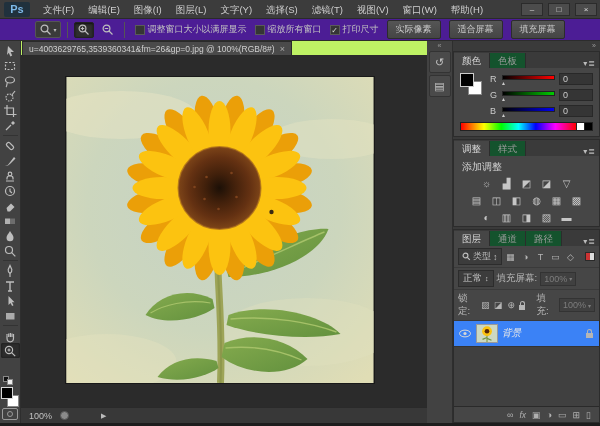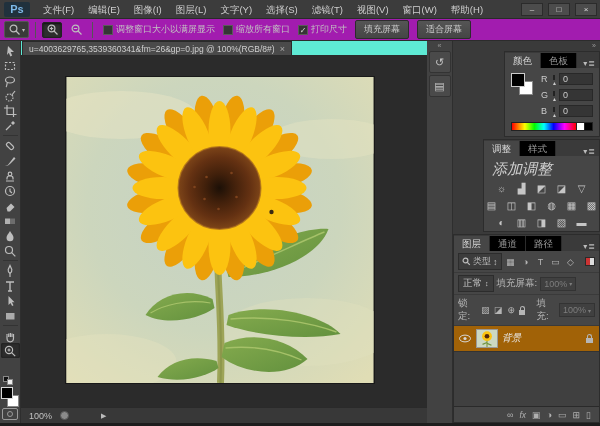--- a/index.html
+++ b/index.html
@@ -8,21 +8,21 @@
   #app { position:relative; width:600px; height:426px; background:#424242; color:#c8c8c8; font-size:10px; }
 
   
   .menubar { position:absolute; top:0; left:0; right:0; height:19px; background:#3c3c3c; border-bottom:1px solid #2a2a2a; display:flex; align-items:center; }
   .ps-logo { width:26px; height:15px; margin:0 6px 0 4px; background:#20313d; color:#7db9e8; font-weight:bold; font-size:11px; display:flex; align-items:center; justify-content:center; border-radius:2px; }
   .menu-item { padding:0 7px; line-height:19px; color:#cfcfcf; font-size:9.5px; cursor:default; }
   .win-controls { margin-left:auto; display:flex; }
   .win-btn { width:22px; height:13px; margin-left:2px; margin-right:3px; background:#4c4c4c; border:1px solid #2b2b2b; color:#ddd; font-size:8px; line-height:11px; text-align:center; }
 
   
-  .optionsbar { position:absolute; top:19px; left:0; right:0; height:22px; background:#a21caf; border-bottom:1px solid #2c2c2c; display:flex; align-items:center; gap:4px; padding:0 4px; }
+  .optionsbar { position:absolute; top:19px; left:0; right:0; height:22px; background:#4c1d95; border-bottom:1px solid #2c2c2c; display:flex; align-items:center; gap:4px; padding:0 4px;justify-content:center; }
   .opt-tool { display:flex; align-items:center; gap:1px; padding:1px 3px; border:1px solid #555; border-radius:2px; background:#3a3a3a; }
   .caret { font-size:6px; color:#bbb; }
   .opt-sep { width:1px; height:16px; background:#555; margin:0 2px; }
   .zoom-btn { width:20px; height:16px; display:flex; align-items:center; justify-content:center; border:1px solid transparent; border-radius:2px; }
   .zoom-btn.active { background:#2e2e2e; border-color:#222; box-shadow:inset 0 1px 2px #111; }
   .chk-group { display:flex; align-items:center; gap:3px; margin-left:4px; }
   .chk { width:10px; height:10px; background:#353535; border:1px solid #5a5a5a; font-size:8px; line-height:9px; text-align:center; color:#ddd; }
   .chk-label { color:#c2c2c2; font-size:9px; }
   .opt-btn { background:linear-gradient(#555,#454545); border:1px solid #2c2c2c; border-radius:2px; color:#ccc; font-size:9px; padding:2px 8px; margin-left:4px; font-family:"Liberation Sans",sans-serif; }
 
@@ -35,41 +35,41 @@
   .swatch-mini { margin-top:auto; width:14px; height:9px; position:relative; }
   .swatch-mini .b1 { position:absolute; left:0; top:0; width:6px; height:6px; background:#111; border:1px solid #888; }
   .swatch-mini .b2 { position:absolute; left:4px; top:3px; width:6px; height:6px; background:#eee; border:1px solid #888; }
   .swatches { position:relative; width:18px; height:20px; margin:2px 0 1px 0; }
   .swatches .fg { position:absolute; left:0; top:0; width:12px; height:12px; background:#000; border:1px solid #d9d9d9; z-index:2; }
   .swatches .bg { position:absolute; right:0; bottom:0; width:12px; height:12px; background:#fff; border:1px solid #888; }
   .quickmask { width:16px; height:12px; border:1px solid #9a9a9a; border-radius:2px; display:flex; align-items:center; justify-content:center; margin-bottom:3px; }
   .quickmask .dot { width:6px; height:6px; border:1px solid #9a9a9a; border-radius:50%; }
 
   .center { position:absolute; left:21px; top:41px; right:173px; bottom:3px; display:flex; flex-direction:column; }
-  .tabbar { height:15px; background:#5eead4; border-bottom:1px solid #2a2a2a; display:flex; align-items:flex-end; }
+  .tabbar { height:15px; background:#bef264; border-bottom:1px solid #2a2a2a; display:flex; align-items:flex-end; }
   .doc-tab { height:14px; background:#4a4a4a; border:1px solid #2a2a2a; border-bottom:none; display:flex; align-items:center; gap:5px; padding:0 6px; margin-left:1px; }
   .doc-title { font-size:8.5px; color:#cfcfcf; white-space:nowrap; }
   .doc-close { font-size:9px; color:#aaa; line-height:8px; }
   .canvas { flex:1; position:relative; background:#2b2b2b; overflow:hidden; }
   .image { position:absolute; left:45px; top:21px; width:308px; height:306px; box-shadow:0 0 0 1px rgba(0,0,0,.4); }
   .image svg { display:block; }
   .statusbar { height:16px; background:#383838; border-top:1px solid #2a2a2a; display:flex; align-items:center; gap:8px; padding:0 8px; font-size:9px; color:#c2c2c2; }
   .status-circle { width:9px; height:9px; border-radius:50%; background:#8a8a8a; border:1px solid #555; }
   .status-arrow { font-size:7px; color:#bbb; margin-left:24px; }
 
   
   .dock { position:absolute; top:41px; right:0; bottom:3px; width:173px; display:flex; background:#3a3a3a; }
   .dock-strip { width:26px; border-right:1px solid #2e2e2e; background:#424242; display:flex; flex-direction:column; align-items:center; }
   .strip-header { height:10px; width:100%; text-align:center; font-size:7px; color:#999; line-height:10px; }
   .strip-btn { width:22px; height:22px; margin-bottom:2px; background:#4a4a4a; border:1px solid #333; border-radius:2px; display:flex; align-items:center; justify-content:center; color:#c5c5c5; font-size:11px; }
-  .dock-col { flex:1; display:flex; flex-direction:column;align-items:flex-end; }
+  .dock-col { flex:1; display:flex; flex-direction:column; }
   .dock-header { height:10px; text-align:right; font-size:7px; color:#999; line-height:10px; padding-right:4px; background:#3a3a3a; }
   .panel { background:#464646; border:1px solid #2c2c2c; margin-bottom:2px; }
   .panel-tabs { height:16px; background:#3a3a3a; display:flex; align-items:flex-end; }
-  .ptab { height:15px; padding:0 8px; font-size:9.5px; line-height:15px; color:#9a9a9a; background:#000000; border-right:1px solid #2c2c2c; }
+  .ptab { height:15px; padding:0 8px; font-size:9.5px; line-height:15px; color:#9a9a9a; background:#14532d; border-right:1px solid #2c2c2c; }
   .ptab.active { background:#464646; color:#d6d6d6; }
   .panel-menu { margin-left:auto; display:flex; align-items:center; gap:1px; padding-right:4px; color:#bbb; font-size:8px; }
 
   
   .color-body { display:flex; padding:5px 6px 2px 6px; gap:6px; }
   .c-swatches { position:relative; width:24px; height:26px; }
   .c-swatches .fg { position:absolute; left:0; top:0; width:14px; height:14px; background:#000; border:1px solid #ccc; z-index:2; }
   .c-swatches .bg { position:absolute; left:8px; top:8px; width:14px; height:14px; background:#fff; border:1px solid #888; }
   .sliders { flex:1; display:flex; flex-direction:column; gap:4px; }
   .srow { display:flex; align-items:center; gap:4px; }
@@ -80,37 +80,37 @@
   .track.g { background:linear-gradient(to right,#000,#0c0); }
   .track.b { background:linear-gradient(to right,#000,#00e); }
   .thumb { position:absolute; left:-1px; top:5px; font-size:5px; color:#ccc; }
   .sval { width:34px; height:12px; background:#353535; border:1px solid #282828; font-size:9px; color:#ccc; padding-left:3px; line-height:11px; }
   .spectrum-row { display:flex; align-items:center; padding:3px 6px 5px 6px; gap:0; }
   .spectrum { flex:1; height:9px; border:1px solid #222; background:linear-gradient(to right,#f00 0%,#ff8000 10%,#ff0 20%,#0f0 35%,#0ff 50%,#00f 65%,#f0f 82%,#f00 100%); }
   .spec-w { width:8px; height:9px; background:#fff; border:1px solid #222; border-left:none; }
   .spec-b { width:8px; height:9px; background:#000; border:1px solid #222; border-left:none; }
 
   
-  .adj-hint { font-size:15px; color:#cfcfcf; padding:4px 8px 1px 8px;font-style:italic; }
+  .adj-hint { font-size:10px; color:#cfcfcf; padding:4px 8px 1px 8px; }
   .adj-row { display:flex; justify-content:center; gap:5px; padding:2px 0; }
   .adj-ic { width:15px; height:13px; color:#c6c6c6; font-size:10px; line-height:13px; text-align:center; }
 
   
   .layers-panel { flex:1; display:flex; flex-direction:column; margin-bottom:0; }
   .lrow { display:flex; align-items:center; gap:3px; padding:2px 4px; border-bottom:1px solid #3a3a3a; }
   .search-box { display:flex; align-items:center; gap:2px; background:#3c3c3c; border:1px solid #2c2c2c; padding:1px 3px; font-size:9px; color:#bbb; }
   .f-ic { color:#b5b5b5; font-size:9px; width:12px; text-align:center; }
   .toggle { margin-left:auto; width:10px; height:9px; border:1px solid #2a2a2a; background:linear-gradient(to right,#c33 50%,#ddd 50%); }
   .sel-box { display:flex; align-items:center; gap:3px; background:#3c3c3c; border:1px solid #2c2c2c; padding:1px 4px; font-size:9.5px; color:#ccc; }
   .dim-box { display:flex; align-items:center; gap:2px; background:#404040; border:1px solid #333; padding:1px 3px; font-size:9px; color:#7d7d7d; }
   .llabel { font-size:9.5px; color:#b9b9b9; }
   .lock-ic { color:#b5b5b5; font-size:9px; width:11px; text-align:center; }
   .css-lock { position:relative; width:7px; height:5px; background:#b5b5b5; margin-top:4px; }
   .css-lock::before { content:""; position:absolute; left:1px; top:-4px; width:3px; height:4px; border:1px solid #b5b5b5; border-bottom:none; border-radius:3px 3px 0 0; }
-  .layer-entry { display:flex; align-items:center; gap:4px; height:26px; background:#a16207; padding:0 6px 0 4px; border-bottom:1px solid #333;font-family:Liberation Serif, serif; }
+  .layer-entry { display:flex; align-items:center; gap:4px; height:26px; background:#3b82f6; padding:0 6px 0 4px; border-bottom:1px solid #333;font-family:Liberation Serif, serif; }
   .eye-cell { width:14px; display:flex; justify-content:center; }
   .thumb-img { width:22px; height:19px; border:1px solid #999; background:#ccd8c2; }
   .layer-name { font-size:9.5px; color:#e8e8e8; font-style:italic; }
   .layer-lock { margin-left:auto; }
   .layers-empty { flex:1; background:#404040; }
   .layers-footer { height:16px; background:#464646; border-top:1px solid #2a2a2a; display:flex; align-items:center; justify-content:flex-end; gap:6px; padding:0 8px; }
   .ft-ic { color:#b0b0b0; font-size:9px; }
   .ft-ic.fx { font-style:italic; font-size:8.5px; }
   .bottom-strip { position:absolute; left:0; right:0; bottom:0; height:3px; background:#1d1d1d; }
   svg.ti { stroke:#bdbdbd; fill:none; stroke-width:1.2; }
@@ -167,22 +167,23 @@
       <span class="chk-label">调整窗口大小以满屏显示</span>
     </span>
     <span class="chk-group">
       <span class="chk"></span>
       <span class="chk-label">缩放所有窗口</span>
     </span>
     <span class="chk-group">
       <span class="chk">✓</span>
       <span class="chk-label">打印尺寸</span>
     </span>
+    <button class="opt-btn">实际像素</button>
+    <button class="opt-btn">适合屏幕</button>
     <button class="opt-btn">填充屏幕</button>
-    <button class="opt-btn">适合屏幕</button>
   </div>
 
   <div class="toolbar">
     <span class="tool">
         <svg class="ti" width="14" height="14">
           <path class="f" d="M5 2l6 6H7.6l1.6 3.6-1.8.8-1.6-3.6L4 11z"></path>
         </svg>
       </span>
     <span class="tool">
         <svg class="ti" width="14" height="14">

